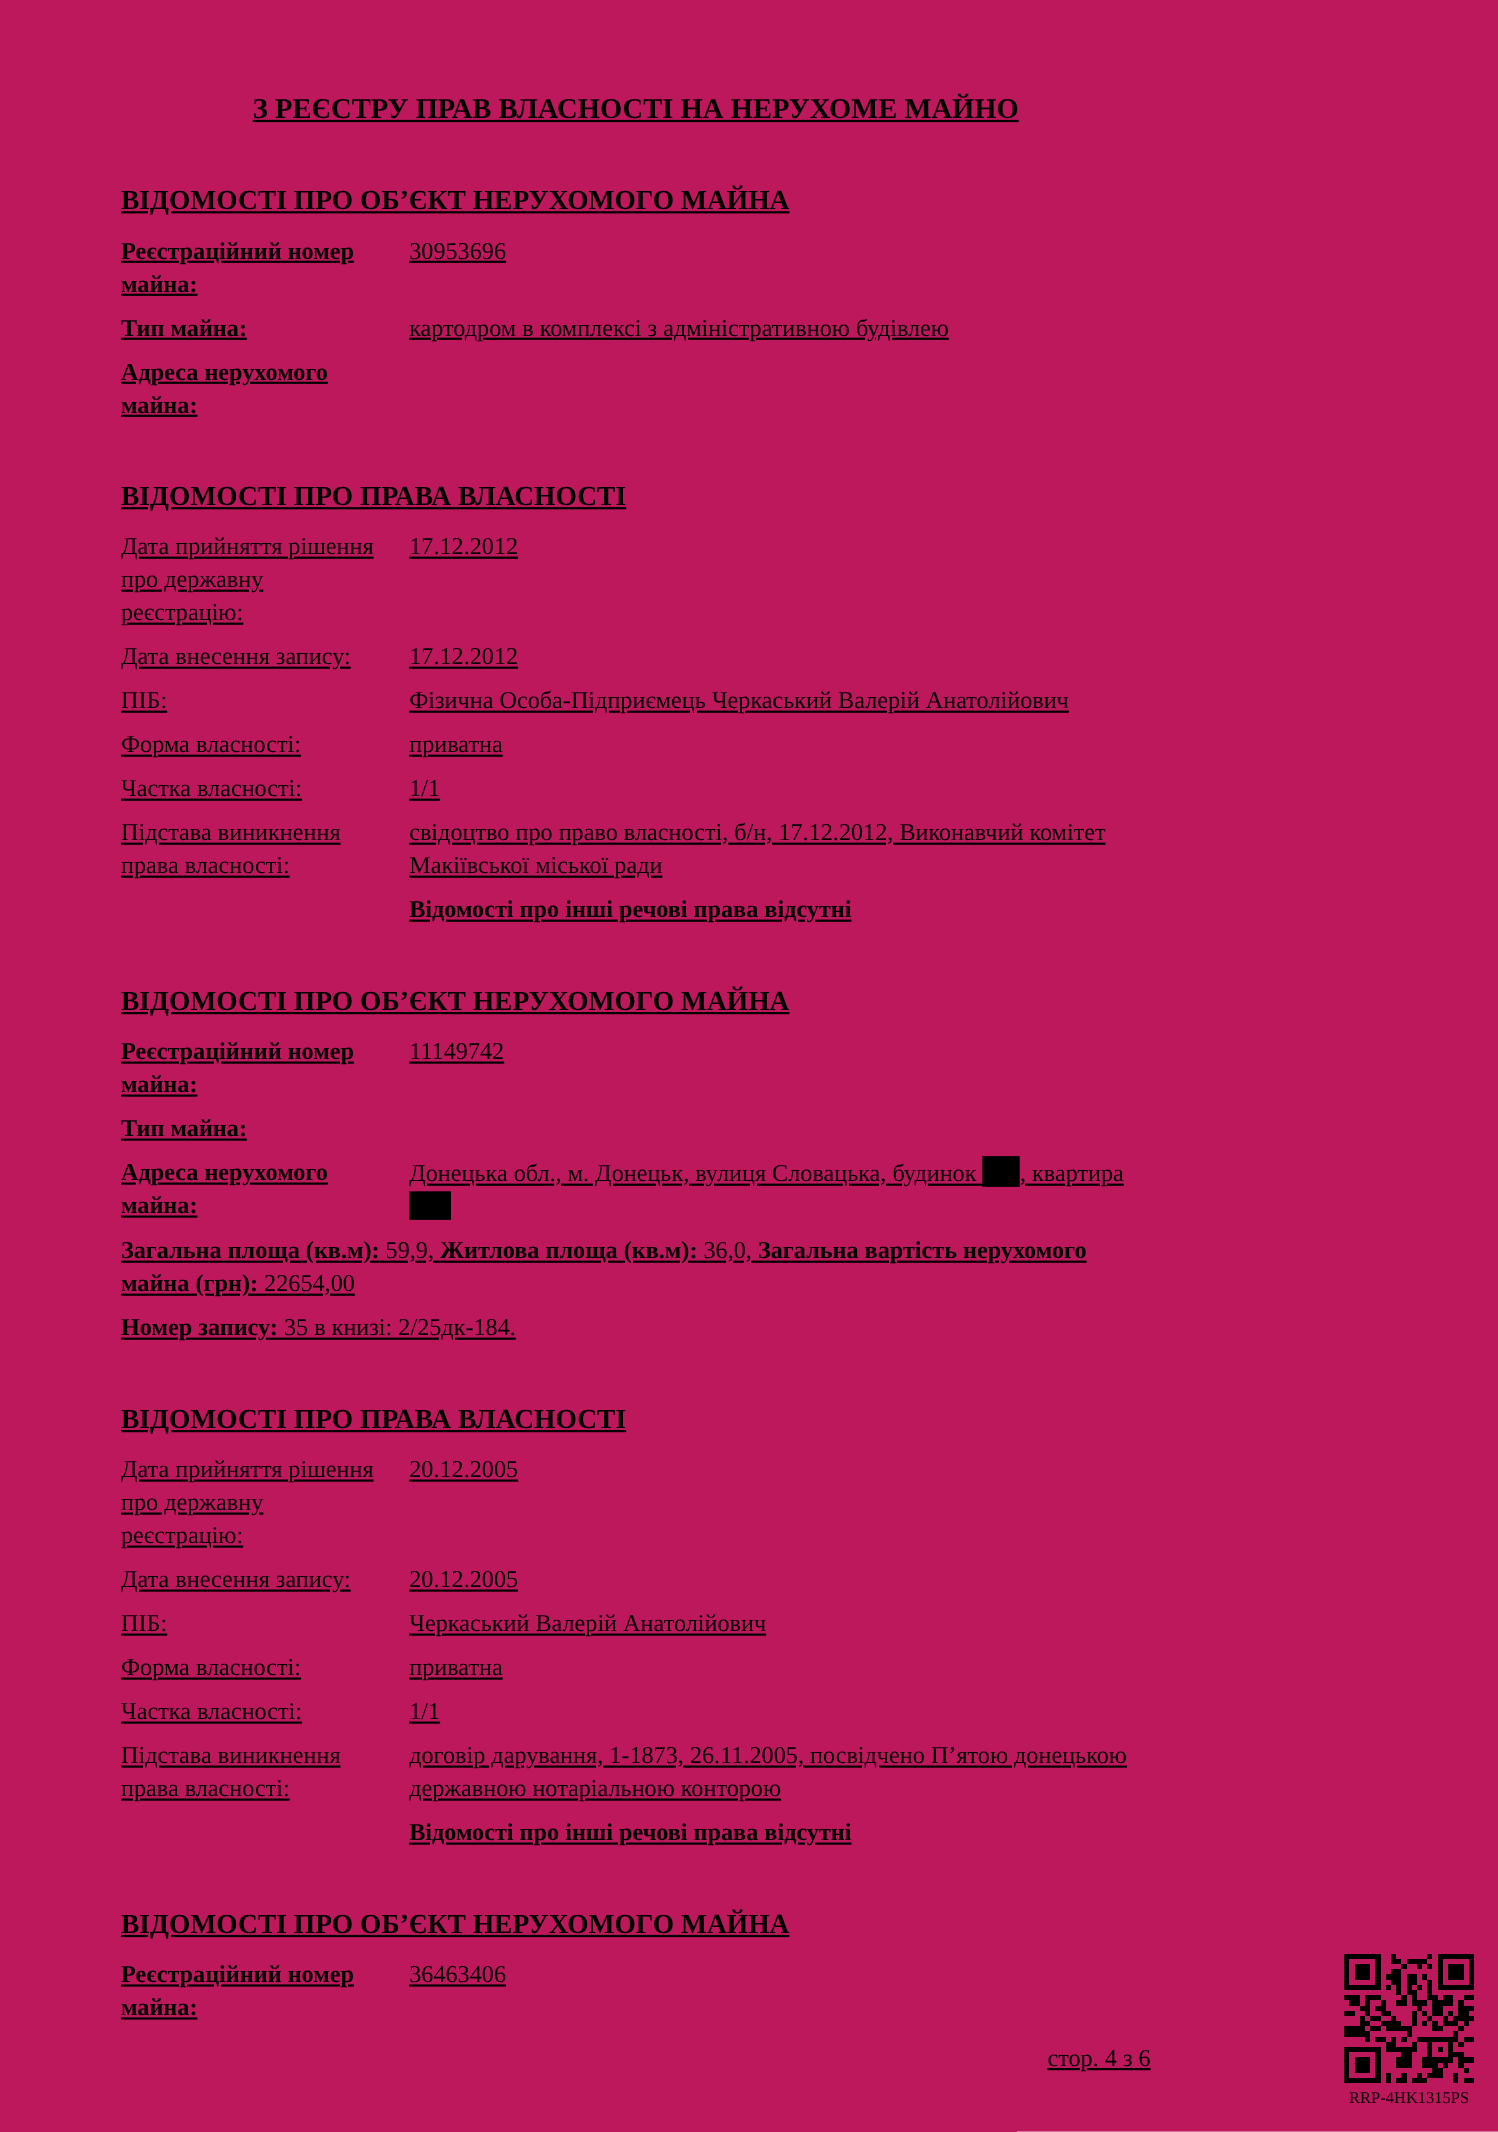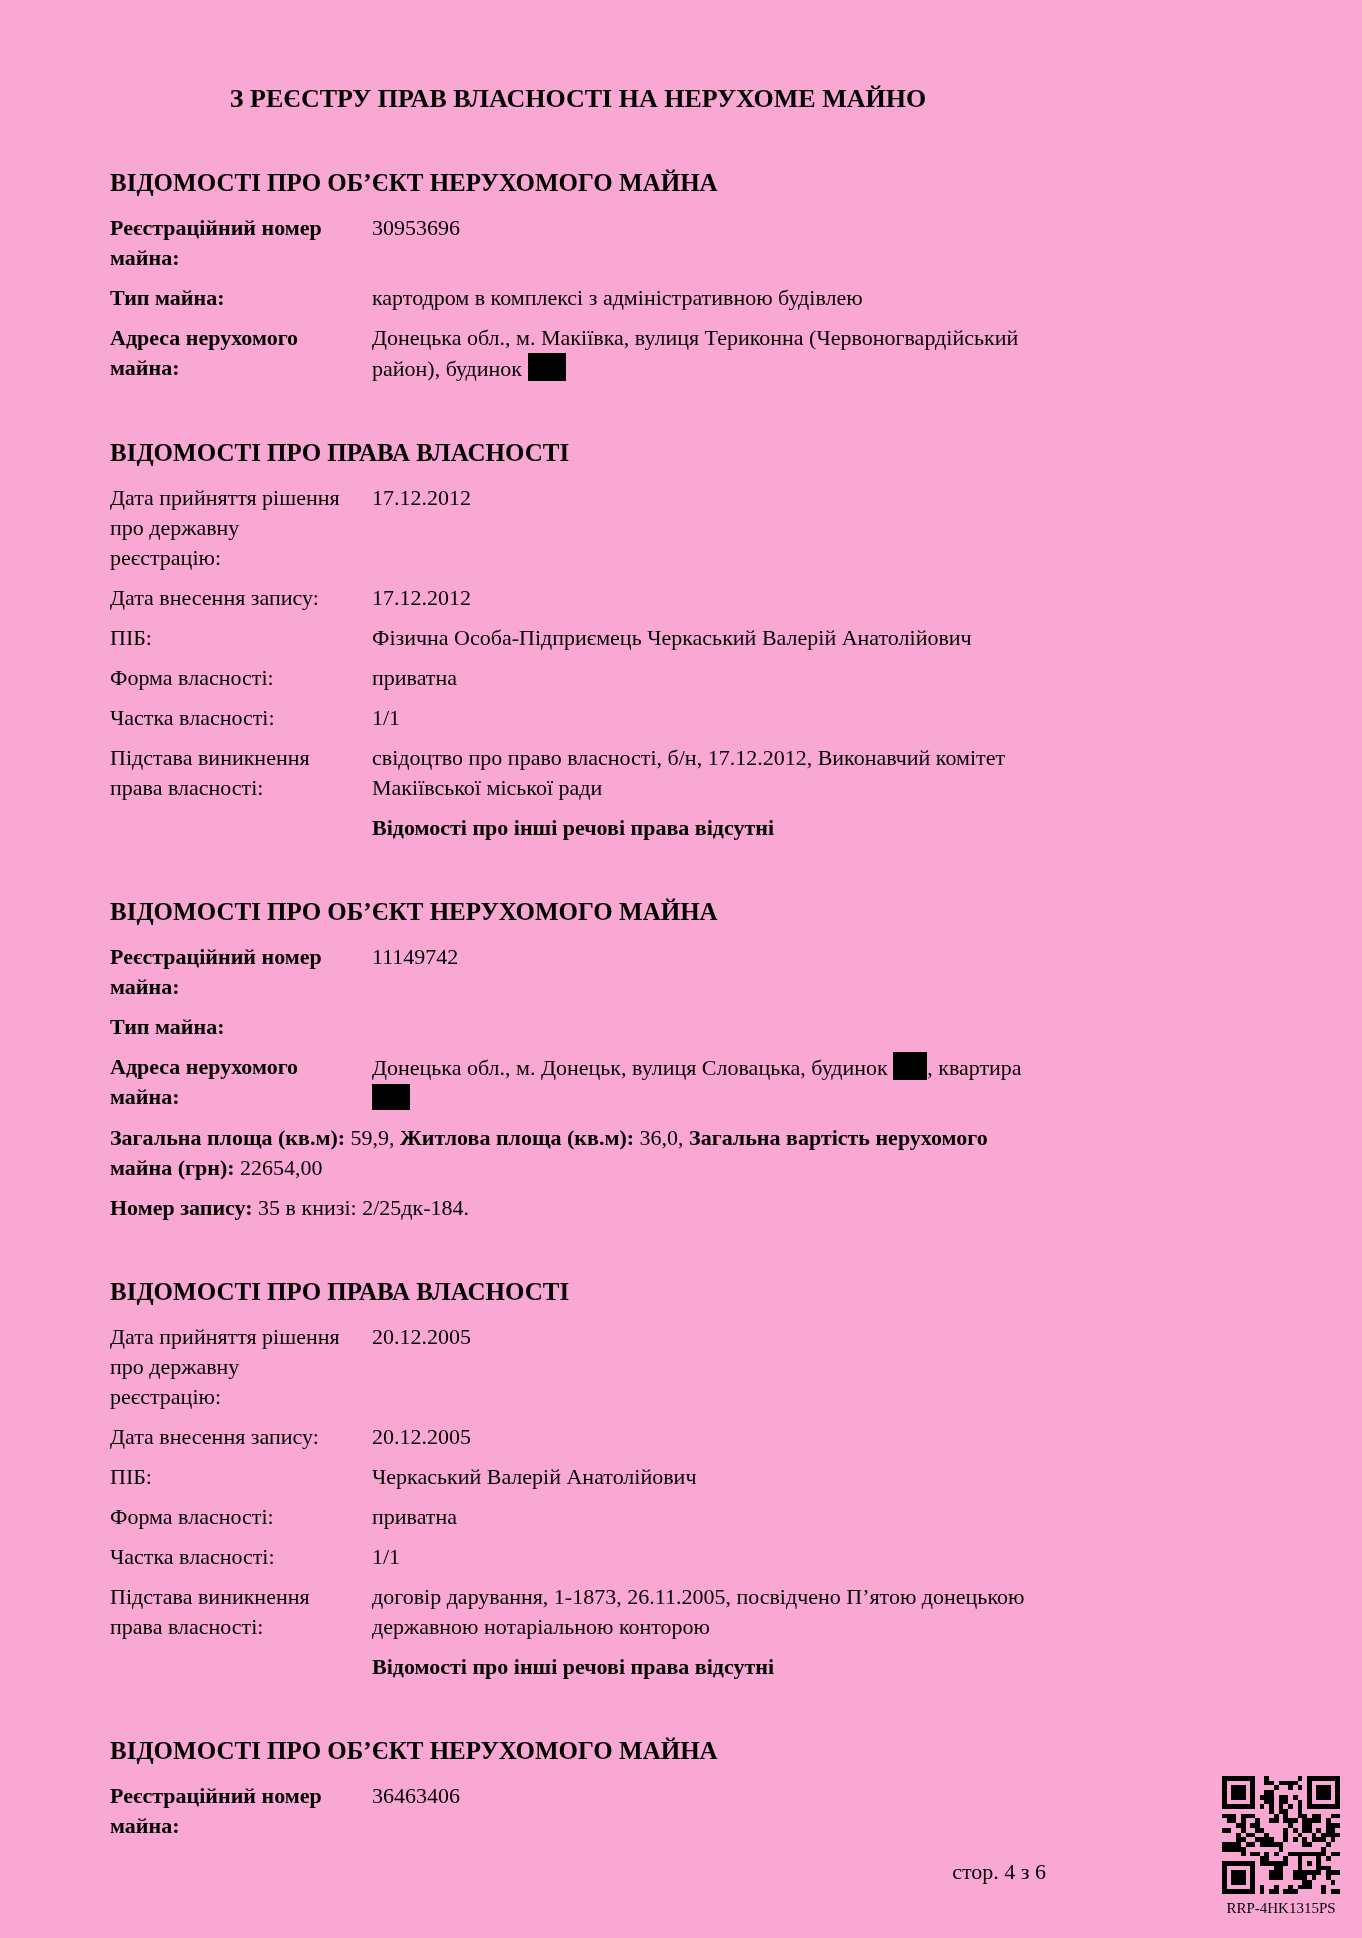--- a/index.html
+++ b/index.html
@@ -1,24 +1,25 @@
 <!DOCTYPE html>
 <html><head>
 <meta charset="utf-8">
 <style>
   html,body { margin:0; padding:0; background:#ffffff; }
   .page {
     position:relative;
     width:1362px; height:1938px;
-    background:#f9a8d4;
+    background:#be185d;
     color:#000000;
     font-family:"Liberation Serif","DejaVu Serif",serif;
     padding:84px 117px 0 110px;
     box-sizing:border-box;
     overflow:hidden;
+    text-decoration:underline;
   }
   .doc-title {
     font-size:26px; font-weight:bold;
     width:936px; text-align:center;
     margin:0; line-height:30px;
   }
   .sec-heading {
     font-size:25px; font-weight:bold;
     width:936px; text-align:left;
     margin:54px 0 15px 0; line-height:30px;
@@ -54,22 +55,20 @@
 майна:</div>
     <div class="val">30953696</div>
   </div>
   <div class="row">
     <div class="lbl bold">Тип майна:</div>
     <div class="val">картодром в комплексі з адміністративною будівлею</div>
   </div>
   <div class="row">
     <div class="lbl bold">Адреса нерухомого
 майна:</div>
-    <div class="val"><span>Донецька обл., м. Макіївка, вулиця Териконна (Червоногвардійський
-район), будинок </span><span class="redacted" style="width: 38px; height: 28px;"></span></div>
   </div>
 
   <h2 class="sec-heading">ВІДОМОСТІ ПРО ПРАВА ВЛАСНОСТІ</h2>
   <div class="row">
     <div class="lbl">Дата прийняття рішення
 про державну
 реєстрацію:</div>
     <div class="val">17.12.2012</div>
   </div>
   <div class="row">

